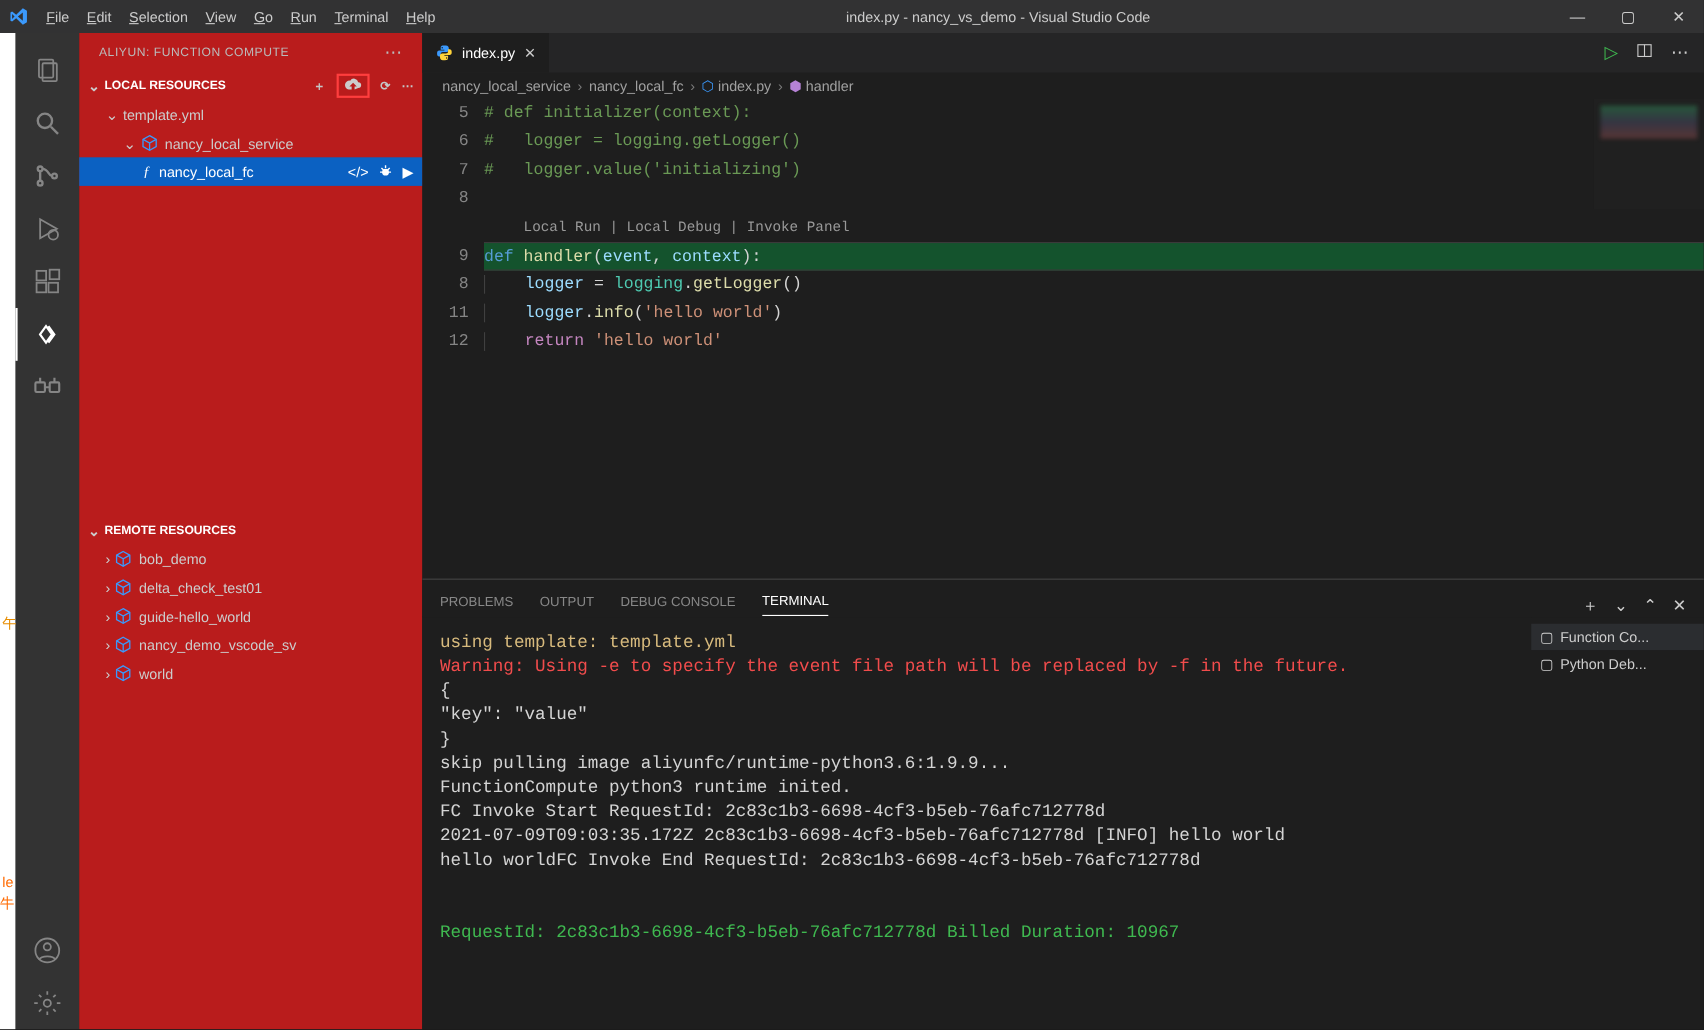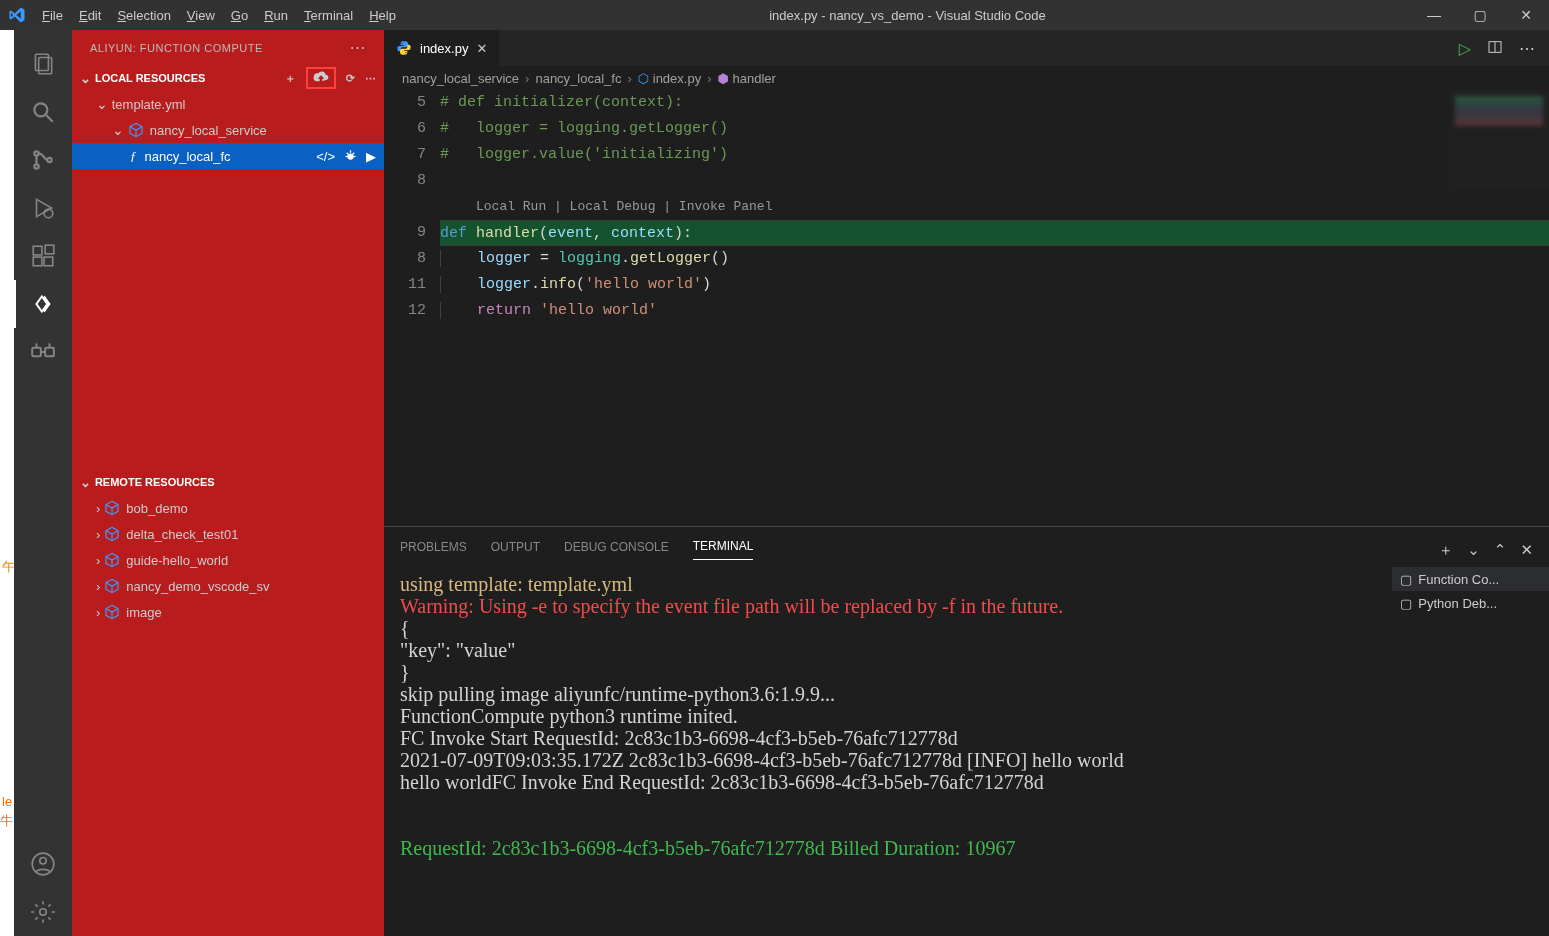--- a/index.html
+++ b/index.html
@@ -191,22 +191,22 @@
     border-bottom: 1px solid #1e1e1e;
     justify-content: flex-end;
   }
   .panel-tab { padding-bottom: 6px; cursor: pointer; }
   .panel-tab.active { color: #ffffff; border-bottom: 1px solid #ffffff; }
   .panel-tabs .right { margin-left: auto; display: flex; gap: 14px; font-size: 15px; color: #cccccc; }
   .panel-body { flex: 1; display: flex; }
   .terminal-output {
     flex: 1;
     padding: 12px 16px;
-    font-family: Liberation Serif, serif;
-    font-size: 20px;
+    font-family: Liberation Mono, monospace;
+    font-size: 16px;
     line-height: 22px;
     overflow: hidden;
   }
   .term-yellow { color: #d7ba7d; }
   .term-red { color: #f14c4c; }
   .term-default { color: #d4d4d4; }
   .term-green { color: #3fb950; }
   .panel-side {
     width: 158px;
     border-left: 1px solid #1e1e1e;
@@ -420,21 +420,21 @@
           <span>nancy_demo_vscode_sv</span>
         </div>
         <div class="remote-item">
           <span class="chev">›</span>
           <span class="pkg-icon">
             <svg width="16" height="16" viewBox="0 0 24 24" fill="none" stroke="#3b99fc" stroke-width="1.8">
               <path d="M12 2l9 5v10l-9 5-9-5V7z"></path>
               <path d="M3 7l9 5 9-5M12 22V12"></path>
             </svg>
           </span>
-          <span>image</span>
+          <span>world</span>
         </div>
       </div>
   </div>
 
   <div class="editor-area">
     <div class="tabs-row">
       <div class="tab">
         <span class="py-icon">
           <svg width="16" height="16" viewBox="0 0 24 24">
               <path fill="#3b99fc" d="M11 2c-4 0-4 2-4 4v2h5v1H5c-2 0-3 1-3 4s1 4 3 4h2v-3c0-2 1-3 3-3h5c2 0 3-1 3-3V6c0-2-1-4-4-4h-3zm-2 2a1 1 0 110 2 1 1 0 010-2z"></path>

